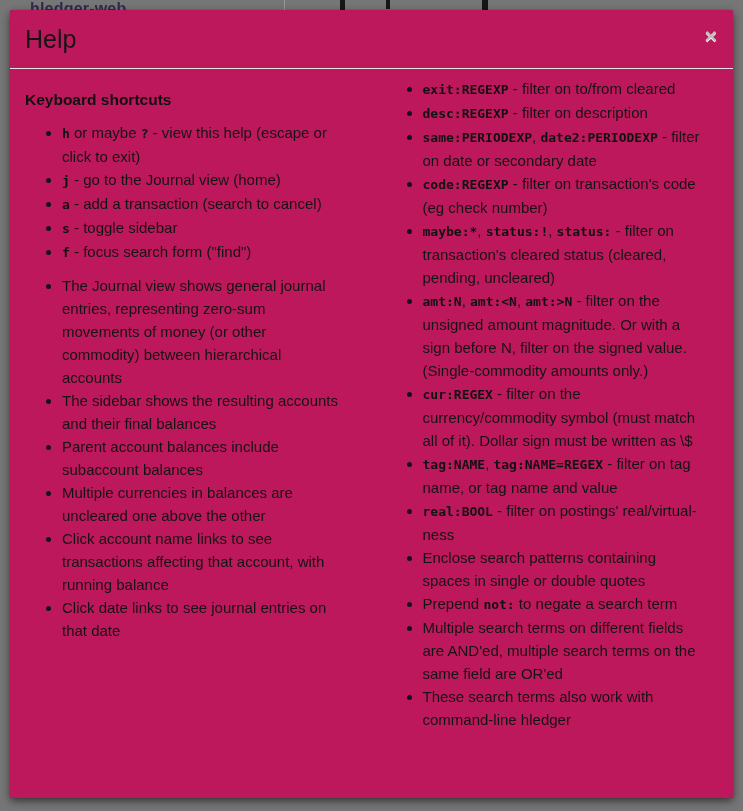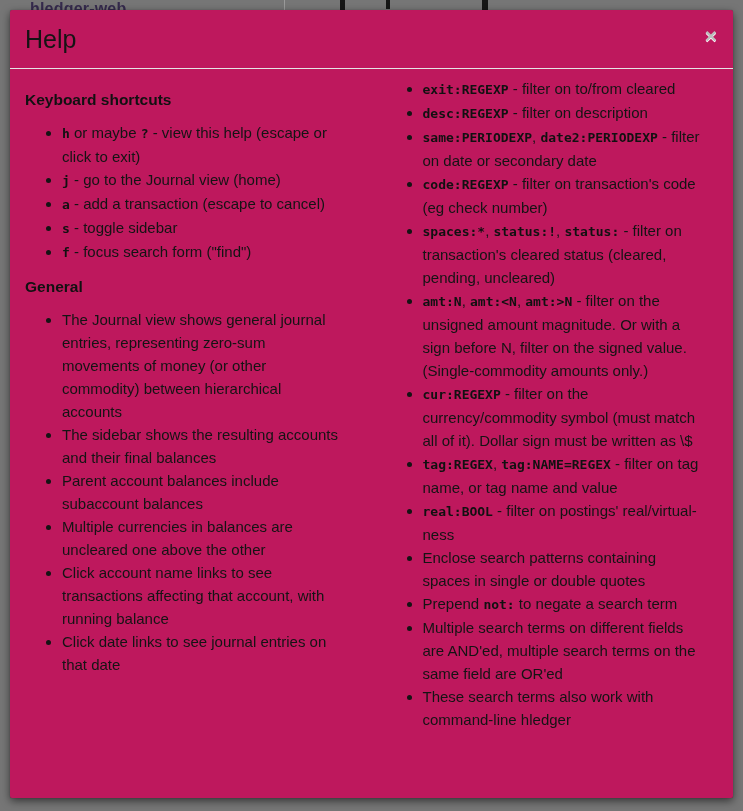--- a/index.html
+++ b/index.html
@@ -65,44 +65,43 @@
   <div class="modal-header">
     <h4 class="modal-title">Help</h4>
     <button class="close-btn" style="color: rgb(188, 188, 188);">×</button>
   </div>
   <div class="modal-body">
     <div class="col col-left">
         <h3 class="section-heading">Keyboard shortcuts</h3>
         <ul class="help-list">
           <li><code class="code-term">h</code><span class="text-segment"> or maybe </span><code class="code-term">?</code><span class="text-segment"> - view this help (escape or click to exit)</span></li>
           <li><code class="code-term">j</code><span class="text-segment"> - go to the Journal view (home)</span></li>
-          <li><code class="code-term">a</code><span class="text-segment"> - add a transaction (escape to cancel)</span></li>
+          <li><code class="code-term">a</code><span class="text-segment"> - add a transaction (search to cancel)</span></li>
           <li><code class="code-term">s</code><span class="text-segment"> - toggle sidebar</span></li>
           <li><code class="code-term">f</code><span class="text-segment"> - focus search form ("find")</span></li>
         </ul>
-        <h3 class="section-heading">General</h3>
         <ul class="help-list">
           <li><span class="text-segment">The Journal view shows general journal entries, representing zero-sum movements of money (or other commodity) between hierarchical accounts</span></li>
           <li><span class="text-segment">The sidebar shows the resulting accounts and their final balances</span></li>
           <li><span class="text-segment">Parent account balances include subaccount balances</span></li>
           <li><span class="text-segment">Multiple currencies in balances are uncleared one above the other</span></li>
           <li><span class="text-segment">Click account name links to see transactions affecting that account, with running balance</span></li>
           <li><span class="text-segment">Click date links to see journal entries on that date</span></li>
         </ul>
       </div>
     <div class="col col-right">
         <ul class="help-list">
           <li><code class="code-term">exit:REGEXP</code><span class="text-segment"> - filter on to/from cleared</span></li>
           <li><code class="code-term">desc:REGEXP</code><span class="text-segment"> - filter on description</span></li>
           <li><code class="code-term">same:PERIODEXP</code><span class="text-segment">, </span><code class="code-term">date2:PERIODEXP</code><span class="text-segment"> - filter on date or secondary date</span></li>
           <li><code class="code-term">code:REGEXP</code><span class="text-segment"> - filter on transaction's code (eg check number)</span></li>
-          <li><code class="code-term">spaces:*</code><span class="text-segment">, </span><code class="code-term">status:!</code><span class="text-segment">, </span><code class="code-term">status:</code><span class="text-segment"> - filter on transaction's cleared status (cleared, pending, uncleared)</span></li>
+          <li><code class="code-term">maybe:*</code><span class="text-segment">, </span><code class="code-term">status:!</code><span class="text-segment">, </span><code class="code-term">status:</code><span class="text-segment"> - filter on transaction's cleared status (cleared, pending, uncleared)</span></li>
           <li><code class="code-term">amt:N</code><span class="text-segment">, </span><code class="code-term">amt:&lt;N</code><span class="text-segment">, </span><code class="code-term">amt:&gt;N</code><span class="text-segment"> - filter on the unsigned amount magnitude. Or with a sign before N, filter on the signed value. (Single-commodity amounts only.)</span></li>
-          <li><code class="code-term">cur:REGEXP</code><span class="text-segment"> - filter on the currency/commodity symbol (must match all of it). Dollar sign must be written as \$</span></li>
-          <li><code class="code-term">tag:REGEX</code><span class="text-segment">, </span><code class="code-term">tag:NAME=REGEX</code><span class="text-segment"> - filter on tag name, or tag name and value</span></li>
+          <li><code class="code-term">cur:REGEX</code><span class="text-segment"> - filter on the currency/commodity symbol (must match all of it). Dollar sign must be written as \$</span></li>
+          <li><code class="code-term">tag:NAME</code><span class="text-segment">, </span><code class="code-term">tag:NAME=REGEX</code><span class="text-segment"> - filter on tag name, or tag name and value</span></li>
           <li><code class="code-term">real:BOOL</code><span class="text-segment"> - filter on postings' real/virtual-ness</span></li>
           <li><span class="text-segment">Enclose search patterns containing spaces in single or double quotes</span></li>
           <li><span class="text-segment">Prepend </span><code class="code-term">not:</code><span class="text-segment"> to negate a search term</span></li>
           <li><span class="text-segment">Multiple search terms on different fields are AND'ed, multiple search terms on the same field are OR'ed</span></li>
           <li><span class="text-segment">These search terms also work with command-line hledger</span></li>
         </ul>
       </div>
   </div>
 </div>
 

